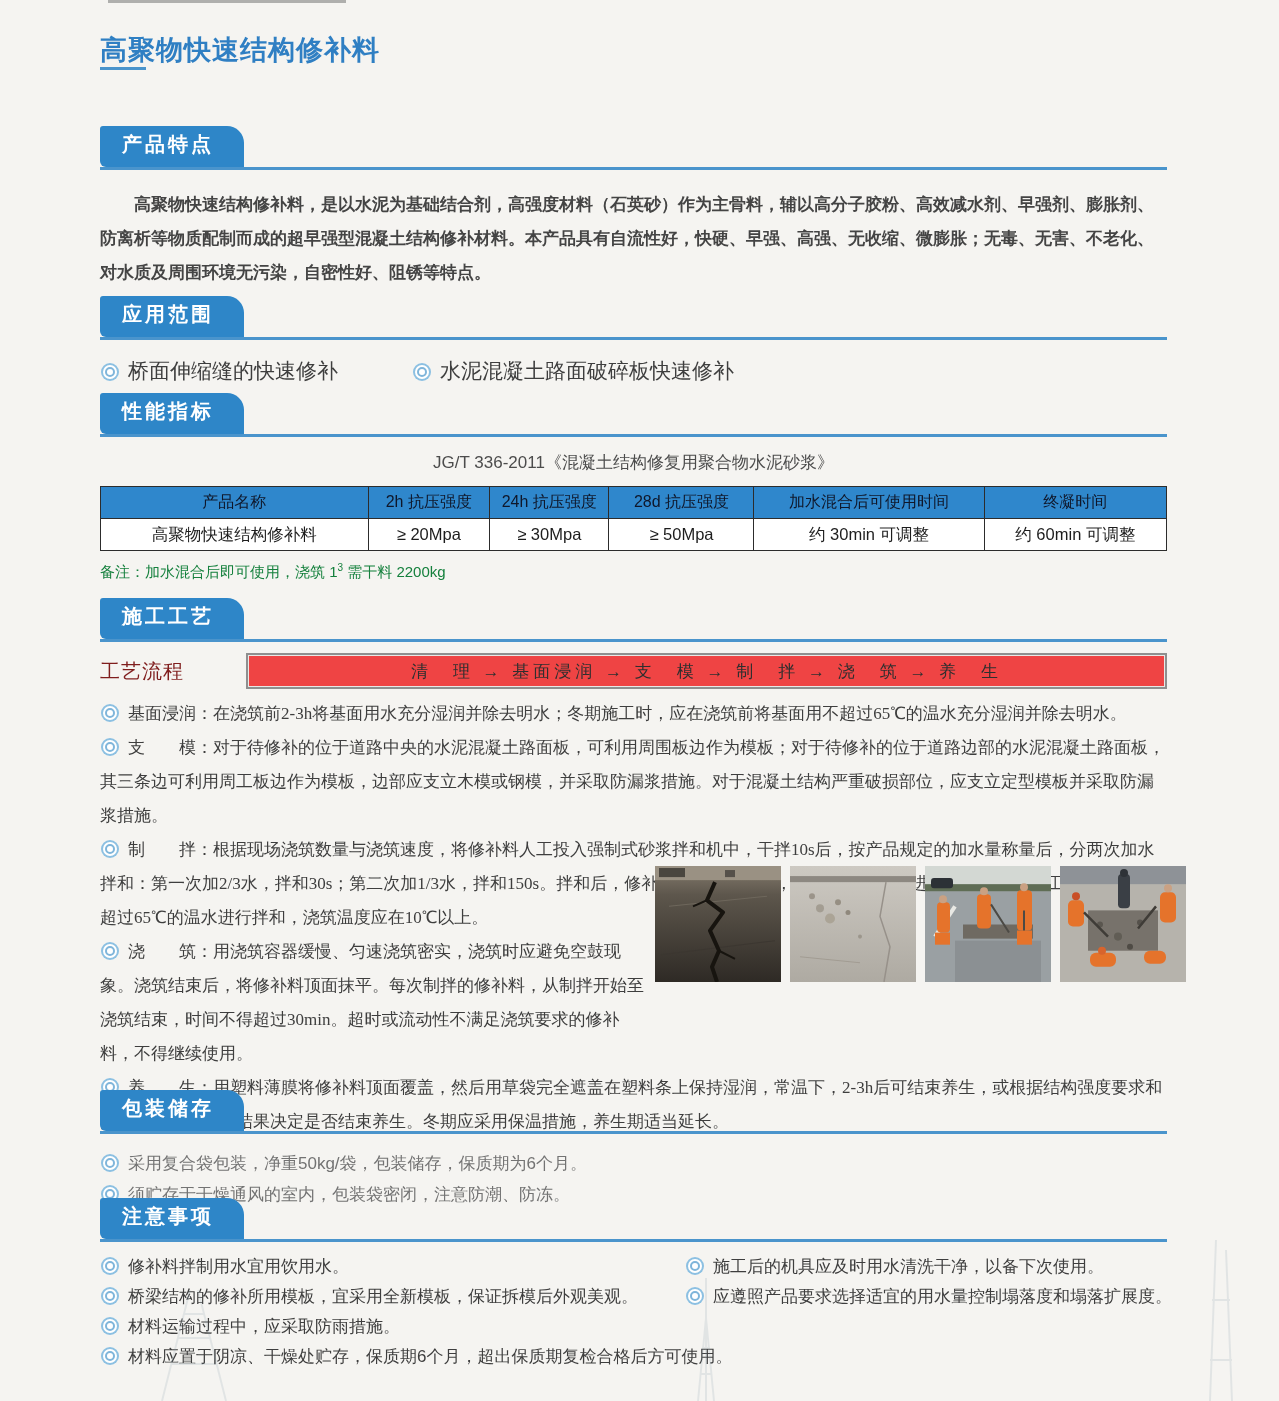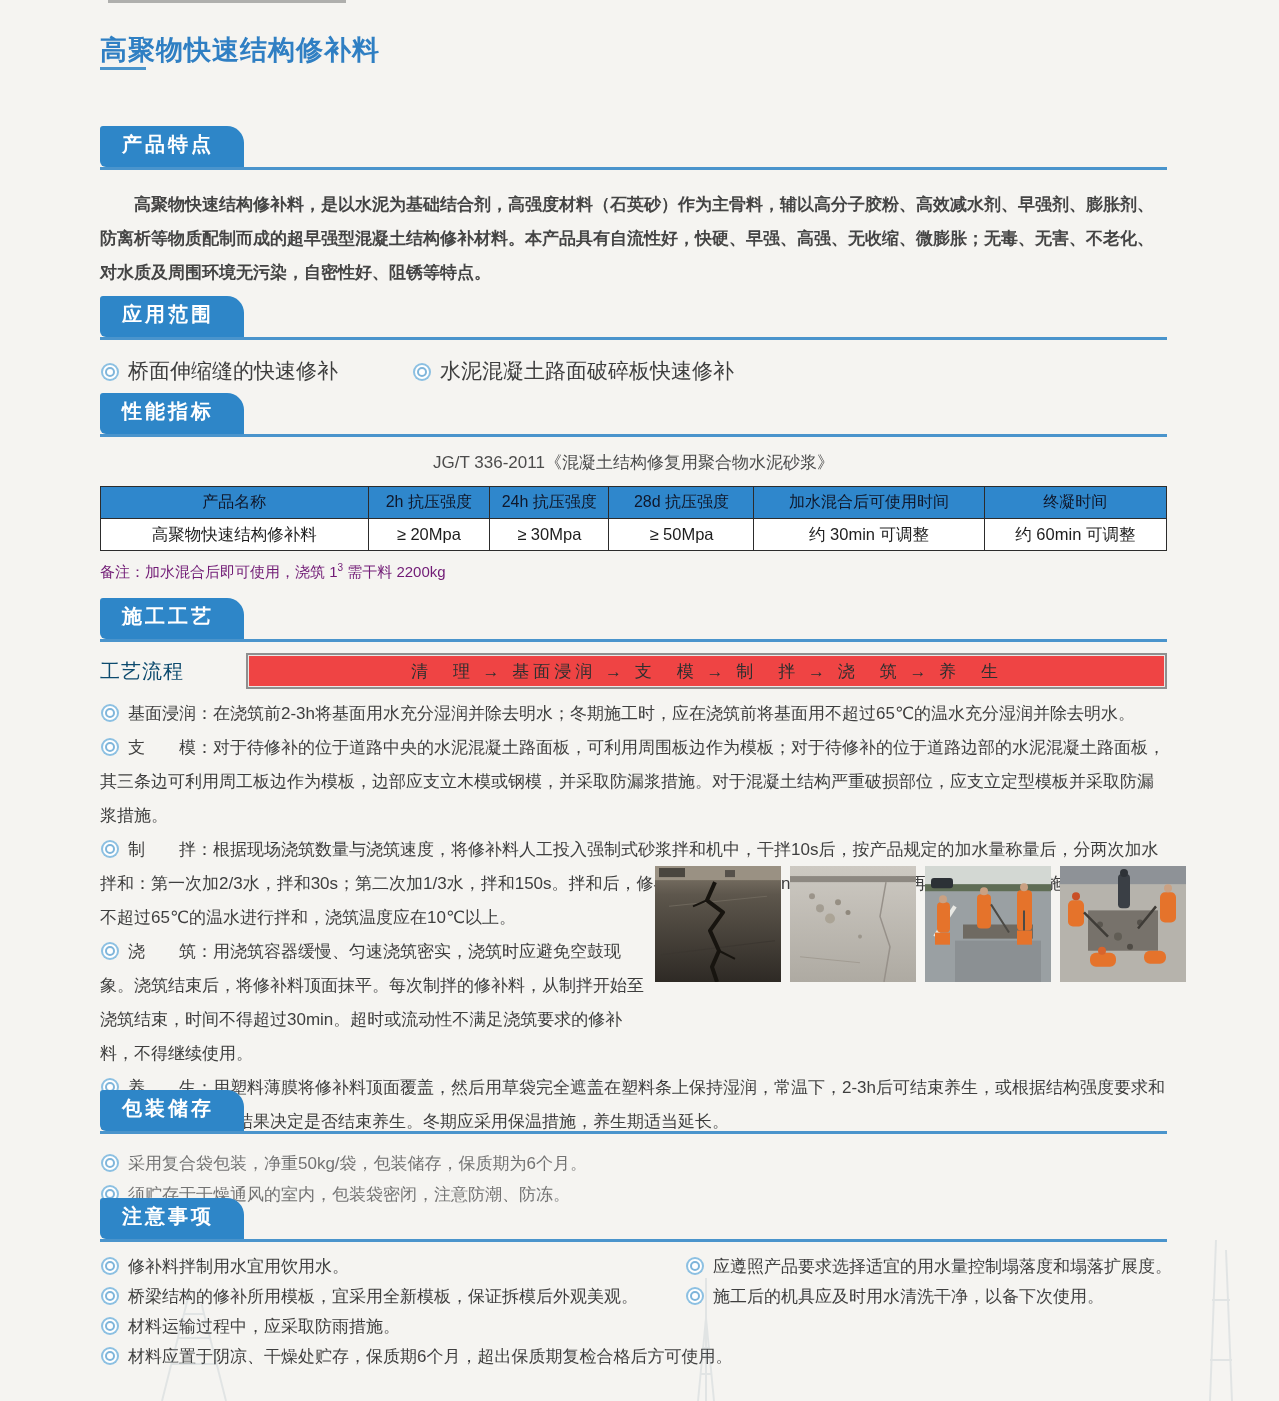--- a/index.html
+++ b/index.html
@@ -38,34 +38,34 @@
 
   .app-row { display:flex; margin-top:17px; font-size:21px; color:#3e3e3e; }
   .app-item-first { width:312px; }
 
   .standard { margin:14px 0 0; text-align:center; font-size:17px; color:#4c4c4c; }
 
   table.perf { width:100%; border-collapse:collapse; margin-top:12px; }
   table.perf th, table.perf td { border:1.6px solid #2c2c2c; text-align:center; padding:0 4px; }
   table.perf th { background:#2f87cc; color:#0f172a; font-size:16px; font-weight:normal; height:31px; }
   table.perf td { background:#fff; color:#1d1d1d; font-size:16.5px; height:31px; }
-  .note-line { margin:11px 0 16px; font-size:15px; color:#701a75; }
+  .note-line { margin:11px 0 16px; font-size:15px; color:#15803d; }
   .note-line sup { font-size:10px; }
 
   .flow-row { display:flex; align-items:center; margin-top:11px; }
-  .flow-label { width:146px; flex:none; font-size:20px; color:#0c4a6e; letter-spacing:1px; }
+  .flow-label { width:146px; flex:none; font-size:20px; color:#7f1d1d; letter-spacing:1px; }
   .flow-box {
     flex:1; height:32px; border:2px solid #8f8f8f; background:#ef4444;
     box-shadow:inset 0 0 0 1px #e9e9e6;
     display:flex; align-items:center; justify-content:center;
     font-size:17px; font-weight:normal; letter-spacing:4px; color:#2f2f2f;
   }
 
   .steps { margin-top:8px; }
-  .steps p { margin:0; font-size:17px; line-height:34px; color:#3e3e3e; }
+  .steps p { margin:0; font-size:17px; line-height:34px; color:#3e3e3e;font-family:Liberation Serif, serif; }
   .steps p.narrow { margin-right:517px; }
 
   .photos { position:absolute; left:655px; top:866px; width:531px; height:116px; display:flex; gap:9px; }
   .photo { flex:1; height:100%; overflow:hidden; }
   .photo svg { width:100%; height:100%; display:block; }
 
   .pack-list { margin-top:14px; }
   .pack-list p { margin:0; font-size:17px; line-height:31px; color:#737373; }
 
   .notes-grid { position:relative; margin-top:10px; }
@@ -254,22 +254,22 @@
     <span class="tab">注意事项</span>
   </div>
   <div class="notes-grid">
     <div class="notes-left">
       <p><span class="ring"></span><span>修补料拌制用水宜用饮用水。</span></p>
       <p><span class="ring"></span><span>桥梁结构的修补所用模板，宜采用全新模板，保证拆模后外观美观。</span></p>
       <p><span class="ring"></span><span>材料运输过程中，应采取防雨措施。</span></p>
       <p><span class="ring"></span><span>材料应置于阴凉、干燥处贮存，保质期6个月，超出保质期复检合格后方可使用。</span></p>
     </div>
     <div class="notes-right">
+      <p><span class="ring"></span><span>施工后的机具应及时用水清洗干净，以备下次使用。</span></p>
       <p><span class="ring"></span><span>应遵照产品要求选择适宜的用水量控制塌落度和塌落扩展度。</span></p>
-      <p><span class="ring"></span><span>施工后的机具应及时用水清洗干净，以备下次使用。</span></p>
     </div>
   </div>
 </div>
 
 <svg class="wm" style="left:148px; top:1286px;" width="92" height="115" viewBox="0 0 92 115">
   <g stroke="#7f97a6" stroke-width="2" fill="none">
     <path d="M14,115 L42,4 M78,115 L50,4"></path>
     <path d="M24,78 L68,78 M30,52 L62,52 M36,28 L56,28"></path>
   </g>
 </svg>

